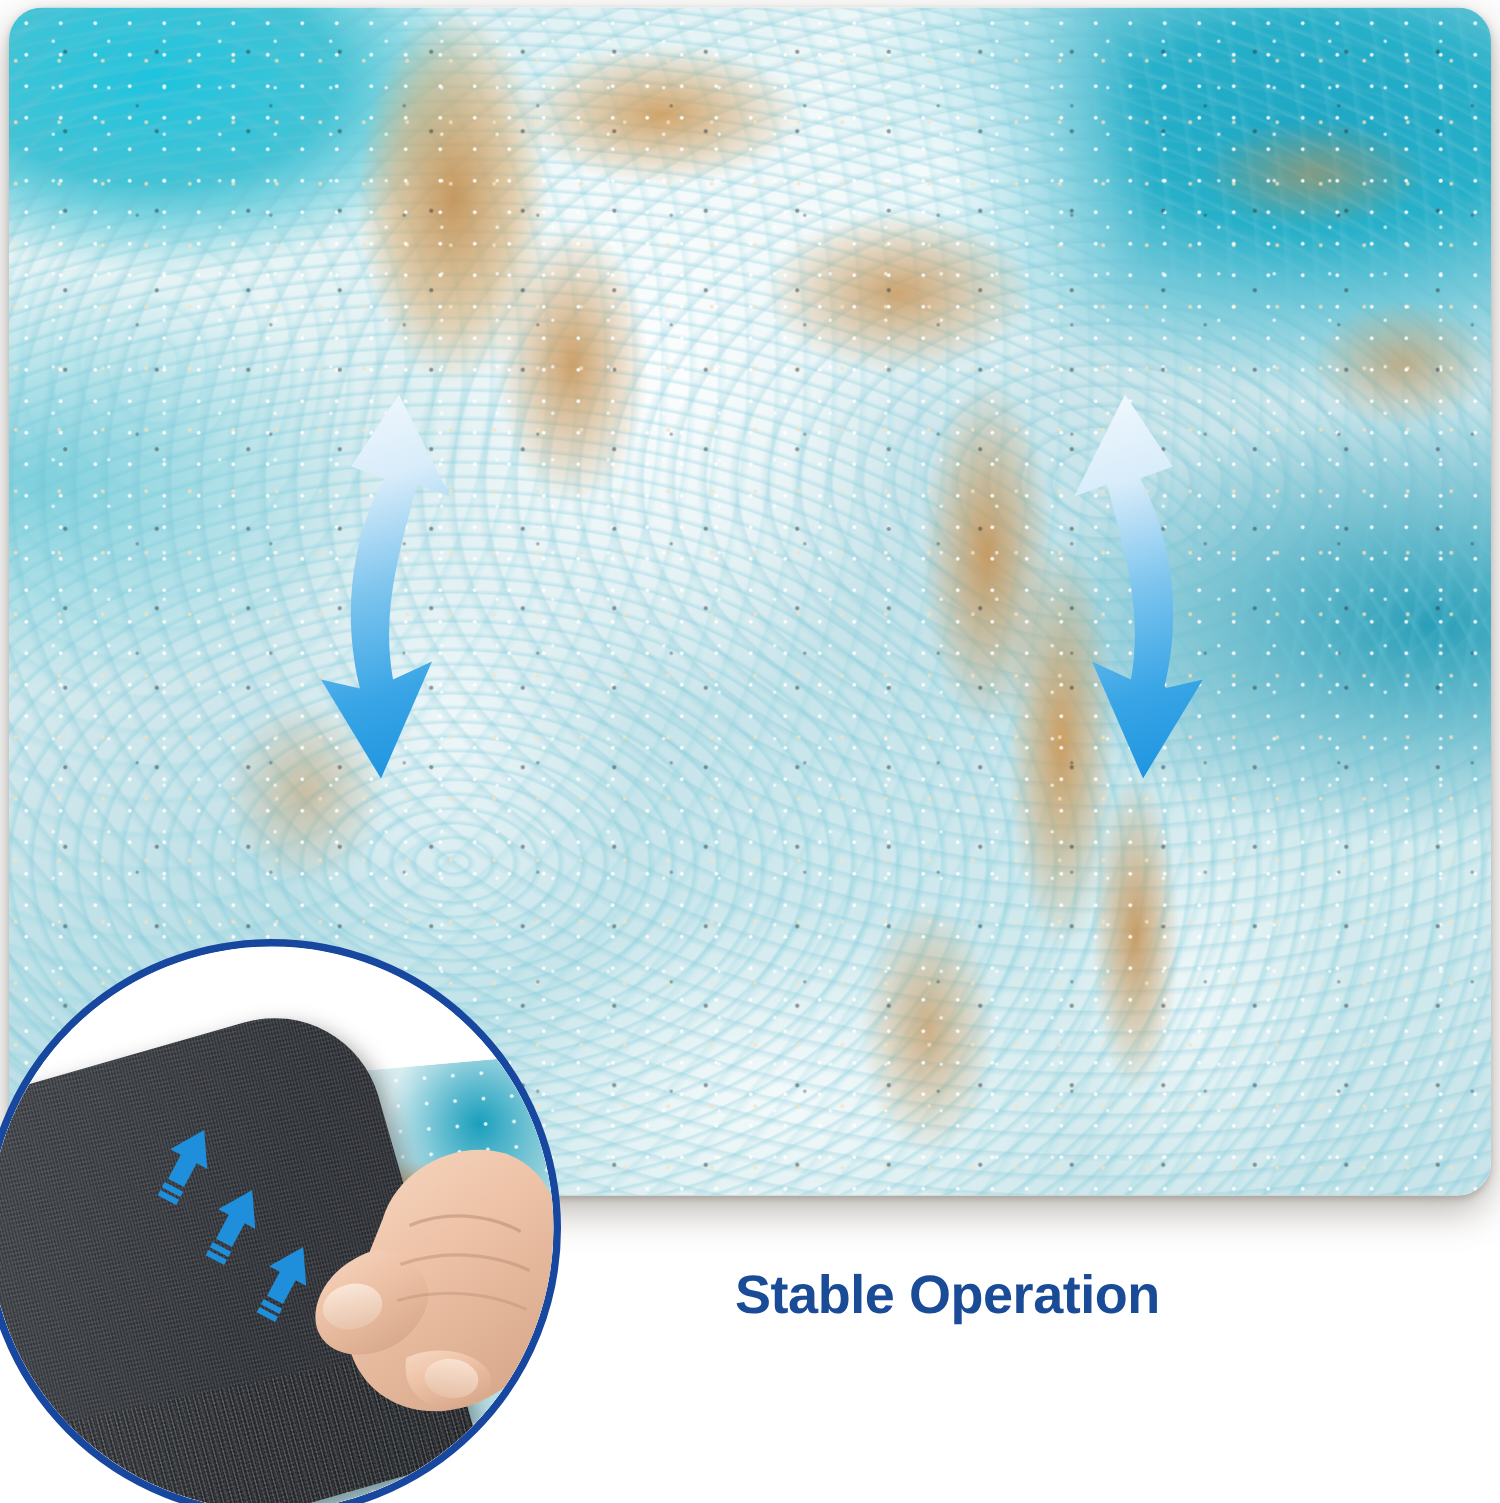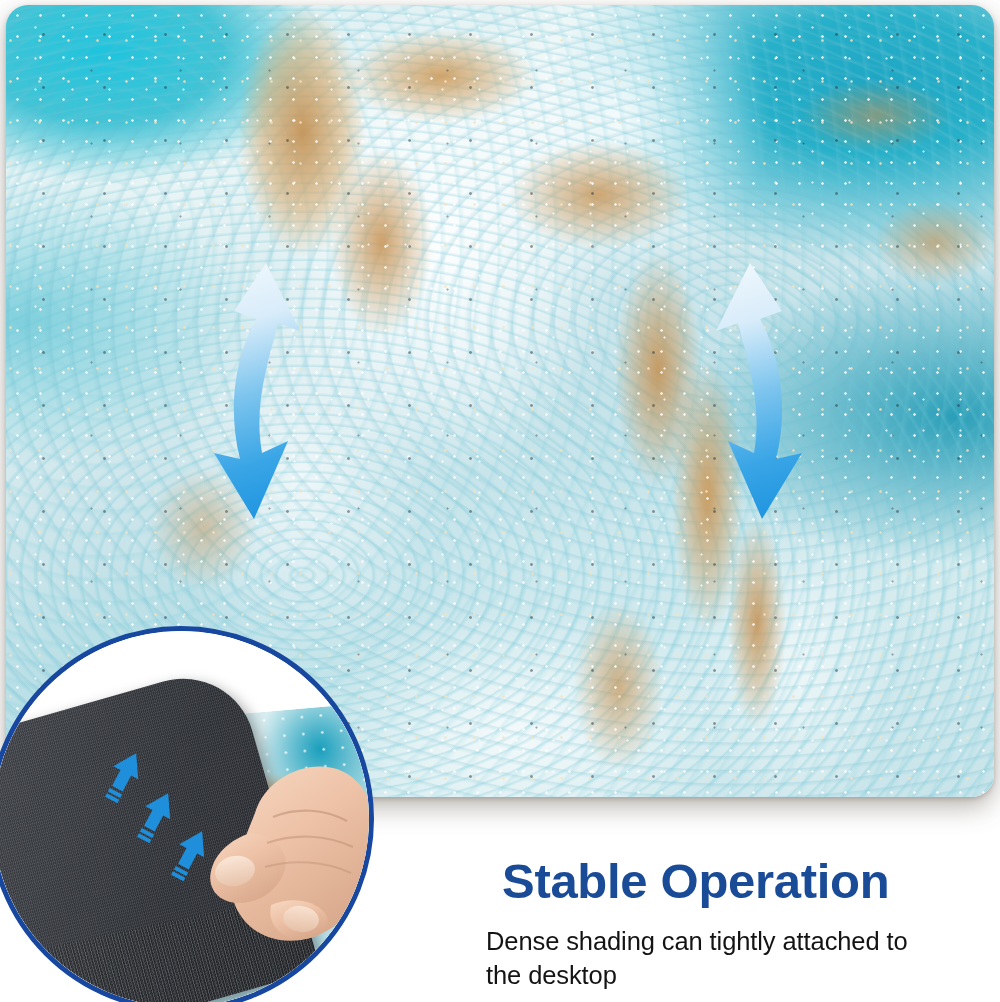--- a/index.html
+++ b/index.html
@@ -222,22 +222,22 @@
   .hand { position: absolute; left: 228px; top: 740px; width: 168px; height: 200px; }
 
   
   #text-block {
     position: absolute;
     left: 486px;
     top: 840px;
     width: 450px;
   }
   #headline {
-    margin: 16px;
-    font-size: 49px;
+    margin: 4px;
+    font-size: 36px;
     font-weight: bold;
     color: #1a4b96;
     letter-spacing: -0.3px;
     line-height: 1.06;
   }
   #subcopy {
     margin: 10px 0 0 0;
     font-size: 25.5px;
     font-weight: normal;
     color: #141414;
@@ -367,14 +367,13 @@
   <rect x="8" y="49" width="14" height="4" fill="#1f8fdb"></rect>
 </svg>
 <svg class="grip-arrow" id="grip-arrow-3" viewBox="0 0 30 56">
   <path d="M 15 0 L 29 22 L 21 22 L 21 40 L 9 40 L 9 22 L 1 22 Z" fill="#1f8fdb"></path>
   <rect x="8" y="43" width="14" height="4" fill="#1f8fdb"></rect>
   <rect x="8" y="49" width="14" height="4" fill="#1f8fdb"></rect>
 </svg>
 
 <div id="text-block">
   <h2 id="headline">Stable Operation</h2>
-  <p id="subcopy">Dense shading can tightly attached to the desktop</p>
 </div>
 
 </body></html>

